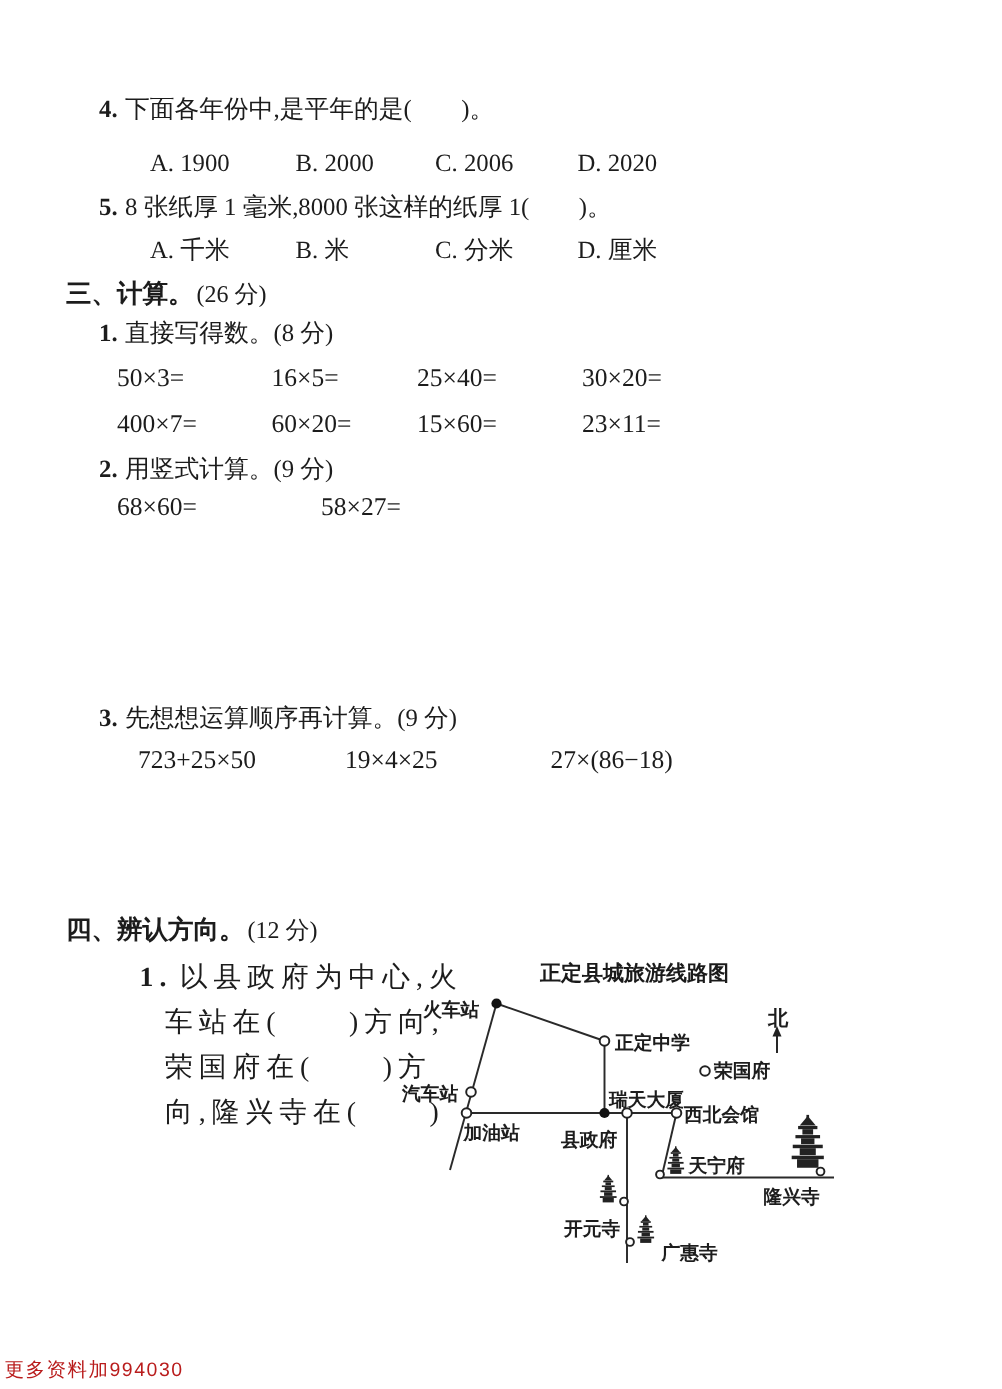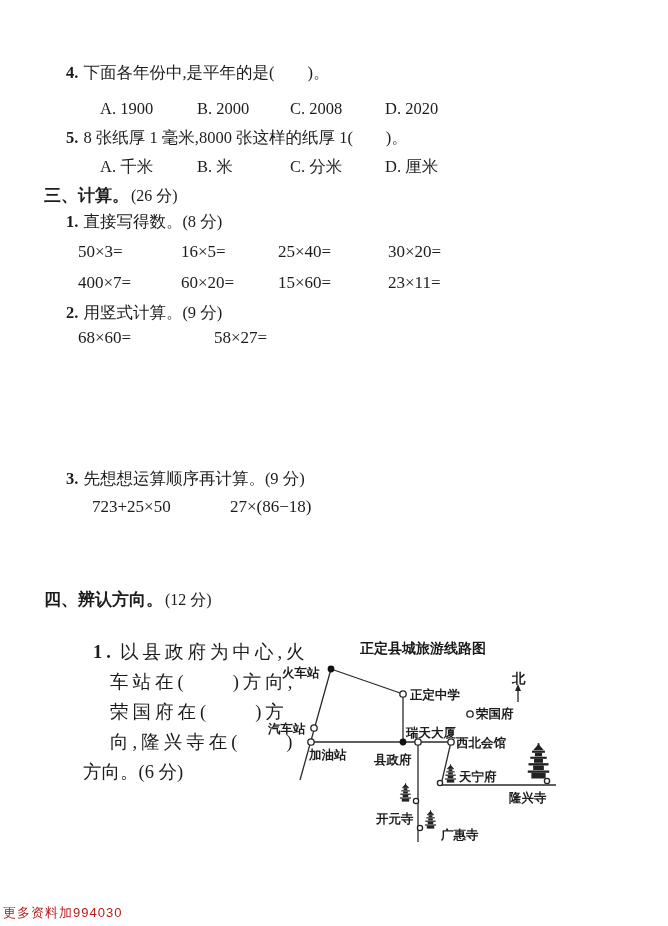--- a/index.html
+++ b/index.html
@@ -35,21 +35,21 @@
 </style>
 </head>
 <body>
 
 <div class="abs qline" style="left:66px;top:62px">
   <span class="qnum">4.</span><span>下面各年份中,是平年的是(　　)。</span>
 </div>
 <div class="abs opts opts4" style="left:83px;top:99px">
   <span>A. 1900</span>
   <span>B. 2000</span>
-  <span>C. 2008</span>
+  <span>C. 2006</span>
   <span>D. 2020</span>
 </div>
 
 <div class="abs qline" style="left:66px;top:127px">
   <span class="qnum">5.</span><span>8 张纸厚 1 毫米,8000 张这样的纸厚 1(　　)。</span>
 </div>
 <div class="abs opts opts4" style="left:83px;top:156px">
   <span>A. 千米</span>
   <span>B. 米</span>
   <span>C. 分米</span>
@@ -82,33 +82,33 @@
 <div class="abs calcrow r3a" style="left:78px;top:328px">
   <span>68×60=</span>
   <span>58×27=</span>
 </div>
 
 <div class="abs subt" style="left:66px;top:468px">
   <span class="qnum">3.</span><span>先想想运算顺序再计算。</span><span>(9 分)</span>
 </div>
 <div class="abs calcrow r3b" style="left:92px;top:497px">
   <span>723+25×50</span>
+  <span>19×4×25</span>
   <span>27×(86−18)</span>
 </div>
 
-<div class="abs sech" style="left:44px;top:588px">
+<div class="abs sech" style="left:44px;top:608px">
   <span>四、辨认方向。</span><span class="score">(12 分)</span>
 </div>
 
 <div id="s4text" class="abs" style="left:66px;top:637px">
   <div class="jline"><span class="qnum">1.</span><span>以县政府为中心,火</span></div>
   <div class="jline ind">车站在(　　)方向,</div>
   <div class="jline ind">荣国府在(　　)方</div>
   <div class="jline ind">向,隆兴寺在(　　)</div>
-  <div class="ind">方向。(6 分)</div>
 </div>
 
 <svg class="abs" style="left:260px;top:638px" width="402" height="218" viewBox="0 0 402 218">
   <defs>
     <symbol id="pg" viewBox="0 0 14 20">
       <line x1="7" y1="0" x2="7" y2="3" stroke="#222" stroke-width="1"></line>
       <path d="M7,0.5 L10,4 H4 Z" fill="#222"></path>
       <rect x="3.4" y="4.2" width="7.2" height="1.2" fill="#222"></rect>
       <rect x="5" y="5.4" width="4" height="2" fill="#222"></rect>
       <rect x="2.4" y="7.6" width="9.2" height="1.2" fill="#222"></rect>

